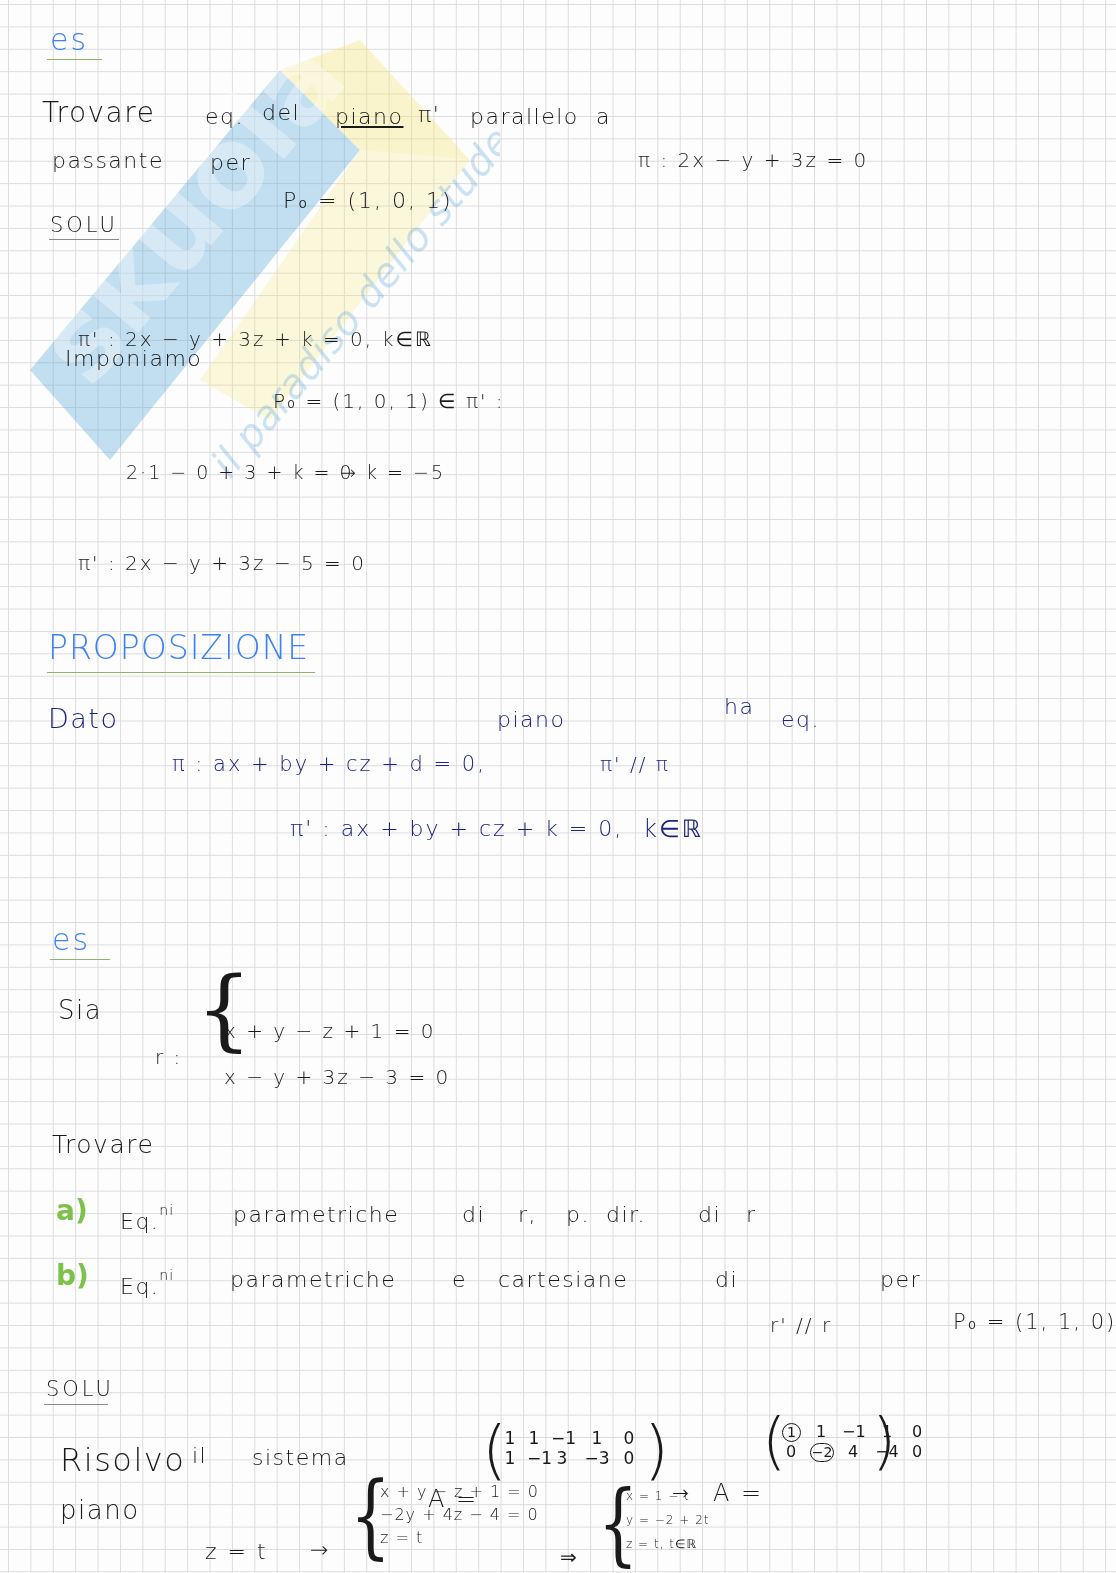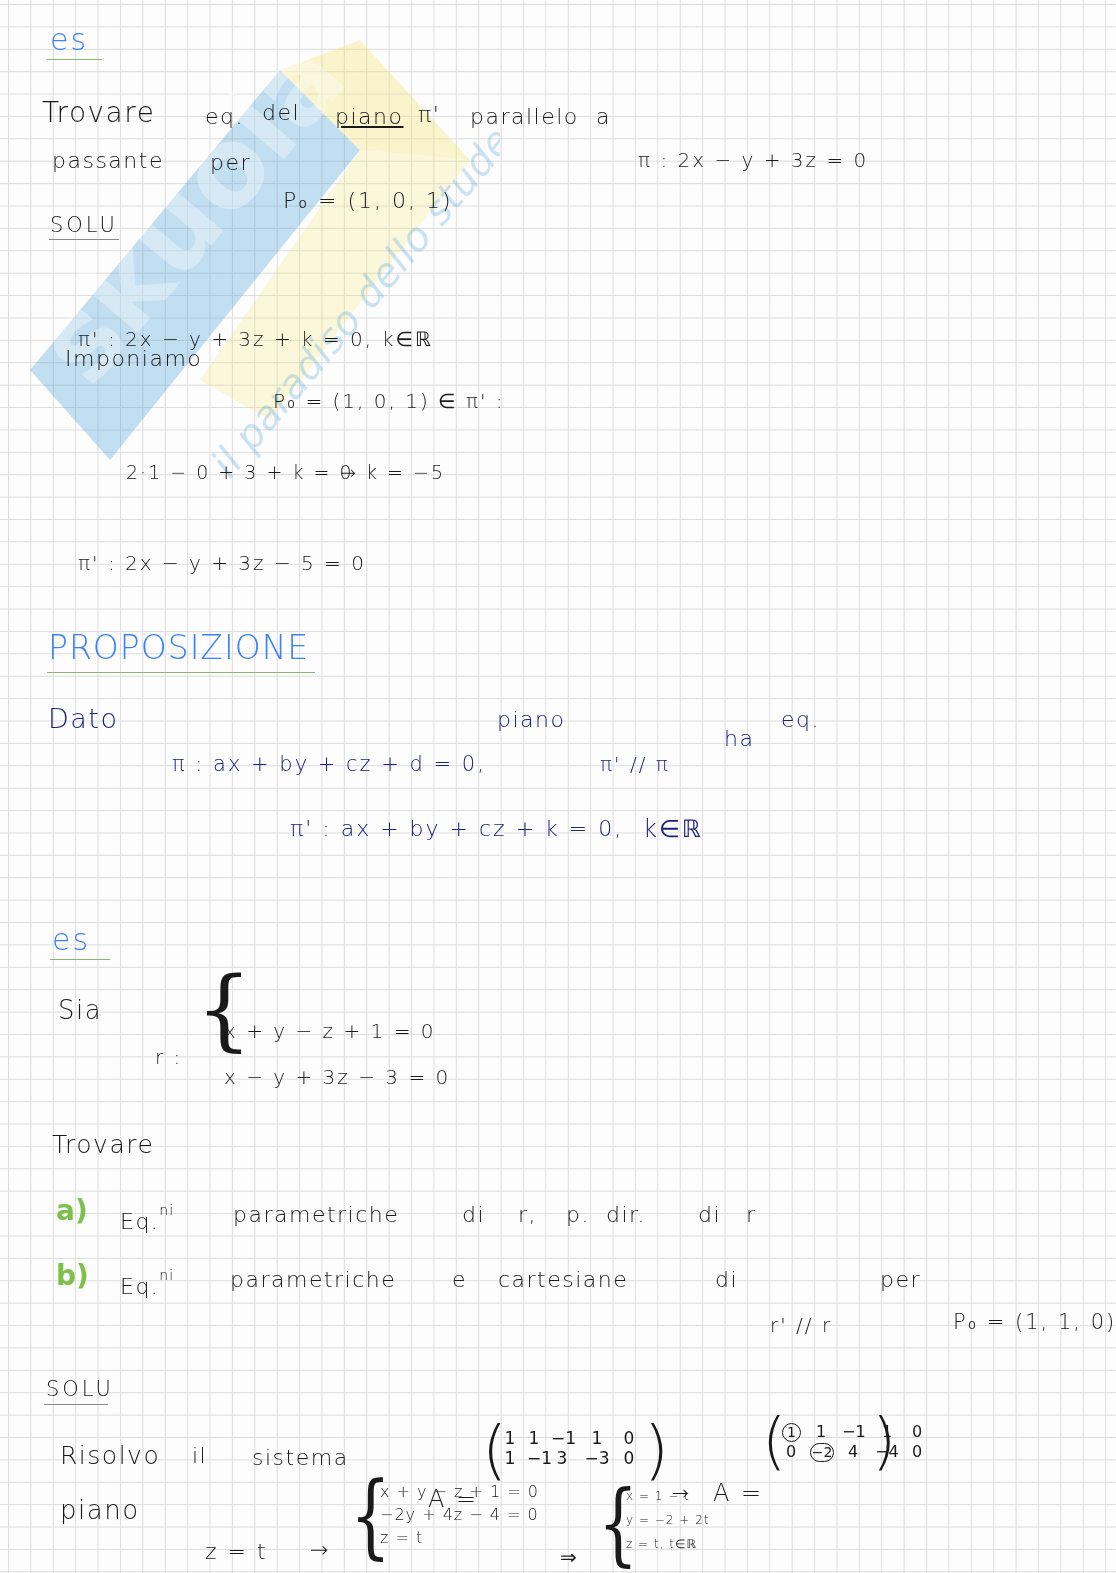--- a/index.html
+++ b/index.html
@@ -124,21 +124,21 @@
 
   <div class="abs hw math" style="left:78px; top:506px;">π' :  2x − y + 3z − 5 = 0</div>
 
   <div class="abs heading-green prop-title" style="left:48px; top:628px;">PROPOSIZIONE</div>
   <div class="underline green" style="left:47px; top:672px; width:268px;"></div>
 
   <div class="abs hw line blue" style="left:48px; top:703px; font-size:27px;">Dato</div>
   <div class="abs hw math blue" style="left:172px; top:707px; font-size:21px;">π : ax + by + cz + d = 0,</div>
   <div class="abs hw line blue" style="left:497px; top:707px;">piano</div>
   <div class="abs hw math blue" style="left:600px; top:707px;">π' // π</div>
-  <div class="abs hw line blue" style="left:724px; top:726px;">ha</div>
+  <div class="abs hw line blue" style="left:724px; top:694px;">ha</div>
   <div class="abs hw line blue" style="left:781px; top:707px;">eq.</div>
 
   <div class="abs hw math blue" style="left:290px; top:771px; font-size:22px;">π' : ax + by + cz + k = 0,</div>
   <div class="abs hw math blue" style="left:643px; top:770px; font-size:24px;">k∈ℝ</div>
 
   <div class="abs heading-green es-label" style="left:52px; top:922px;">es</div>
   <div class="underline green" style="left:50px; top:959px; width:60px;"></div>
 
   <div class="abs hw line" style="left:58px; top:995px; font-size:26px;">Sia</div>
   <div class="abs hw math" style="left:155px; top:1000px;">r :</div>
@@ -164,21 +164,21 @@
   <div class="abs hw line" style="left:452px; top:1267px;">e</div>
   <div class="abs hw line" style="left:498px; top:1267px;">cartesiane</div>
   <div class="abs hw line" style="left:715px; top:1267px;">di</div>
   <div class="abs hw math" style="left:770px; top:1268px;">r' // r</div>
   <div class="abs hw line" style="left:880px; top:1267px;">per</div>
   <div class="abs hw math" style="left:953px; top:1265px; font-size:21px;">P₀ = (1, 1, 0)</div>
 
   <div class="abs hw solu-label" style="left:46px; top:1377px;">SOLU</div>
   <div class="underline" style="left:44px; top:1404px; width:64px;"></div>
 
-  <div class="abs hw line" style="left:60px; top:1441px; font-size:25px;">Risolvo</div>
+  <div class="abs hw line" style="left:60px; top:1441px; font-size:32px;">Risolvo</div>
   <div class="abs hw line" style="left:192px; top:1443px;">il</div>
   <div class="abs hw line" style="left:252px; top:1445px;">sistema</div>
 
   <div class="abs hw math" style="left:428px; top:1440px; font-size:24px;">A =</div>
   <div class="paren" style="left:482px; top:1418px; font-size:64px; line-height:64px;">(</div>
   <div class="matrix" style="left:503px; top:1428px; grid-template-columns: 14px 14px 22px 28px 16px;">
     <span>1</span>
     <span>1</span>
     <span>−1</span>
     <span>1</span>

